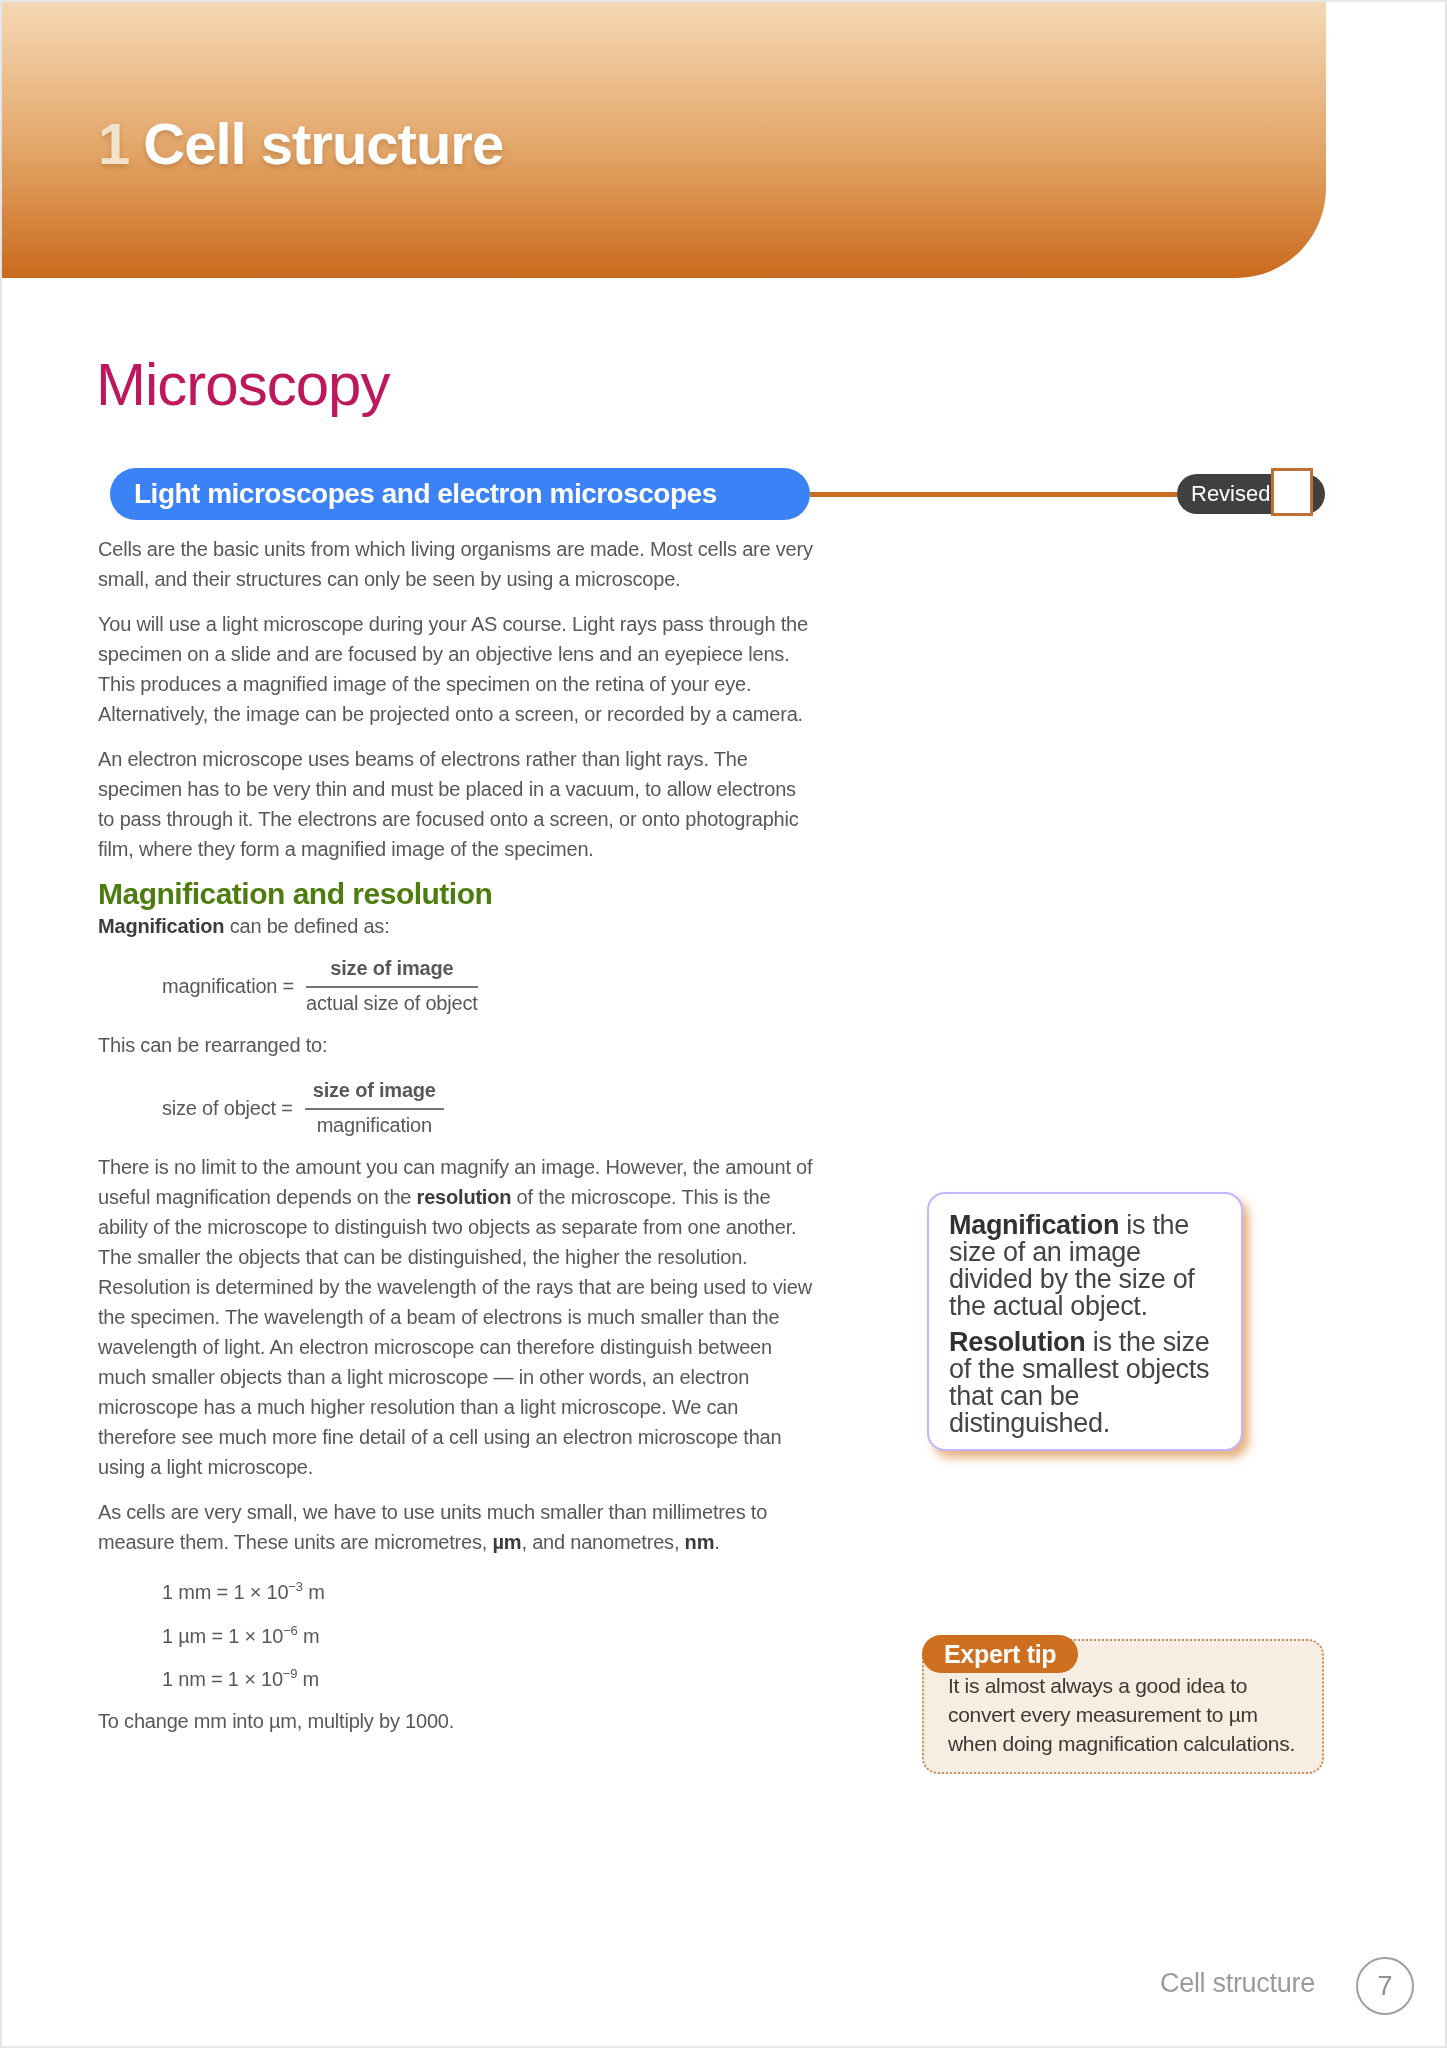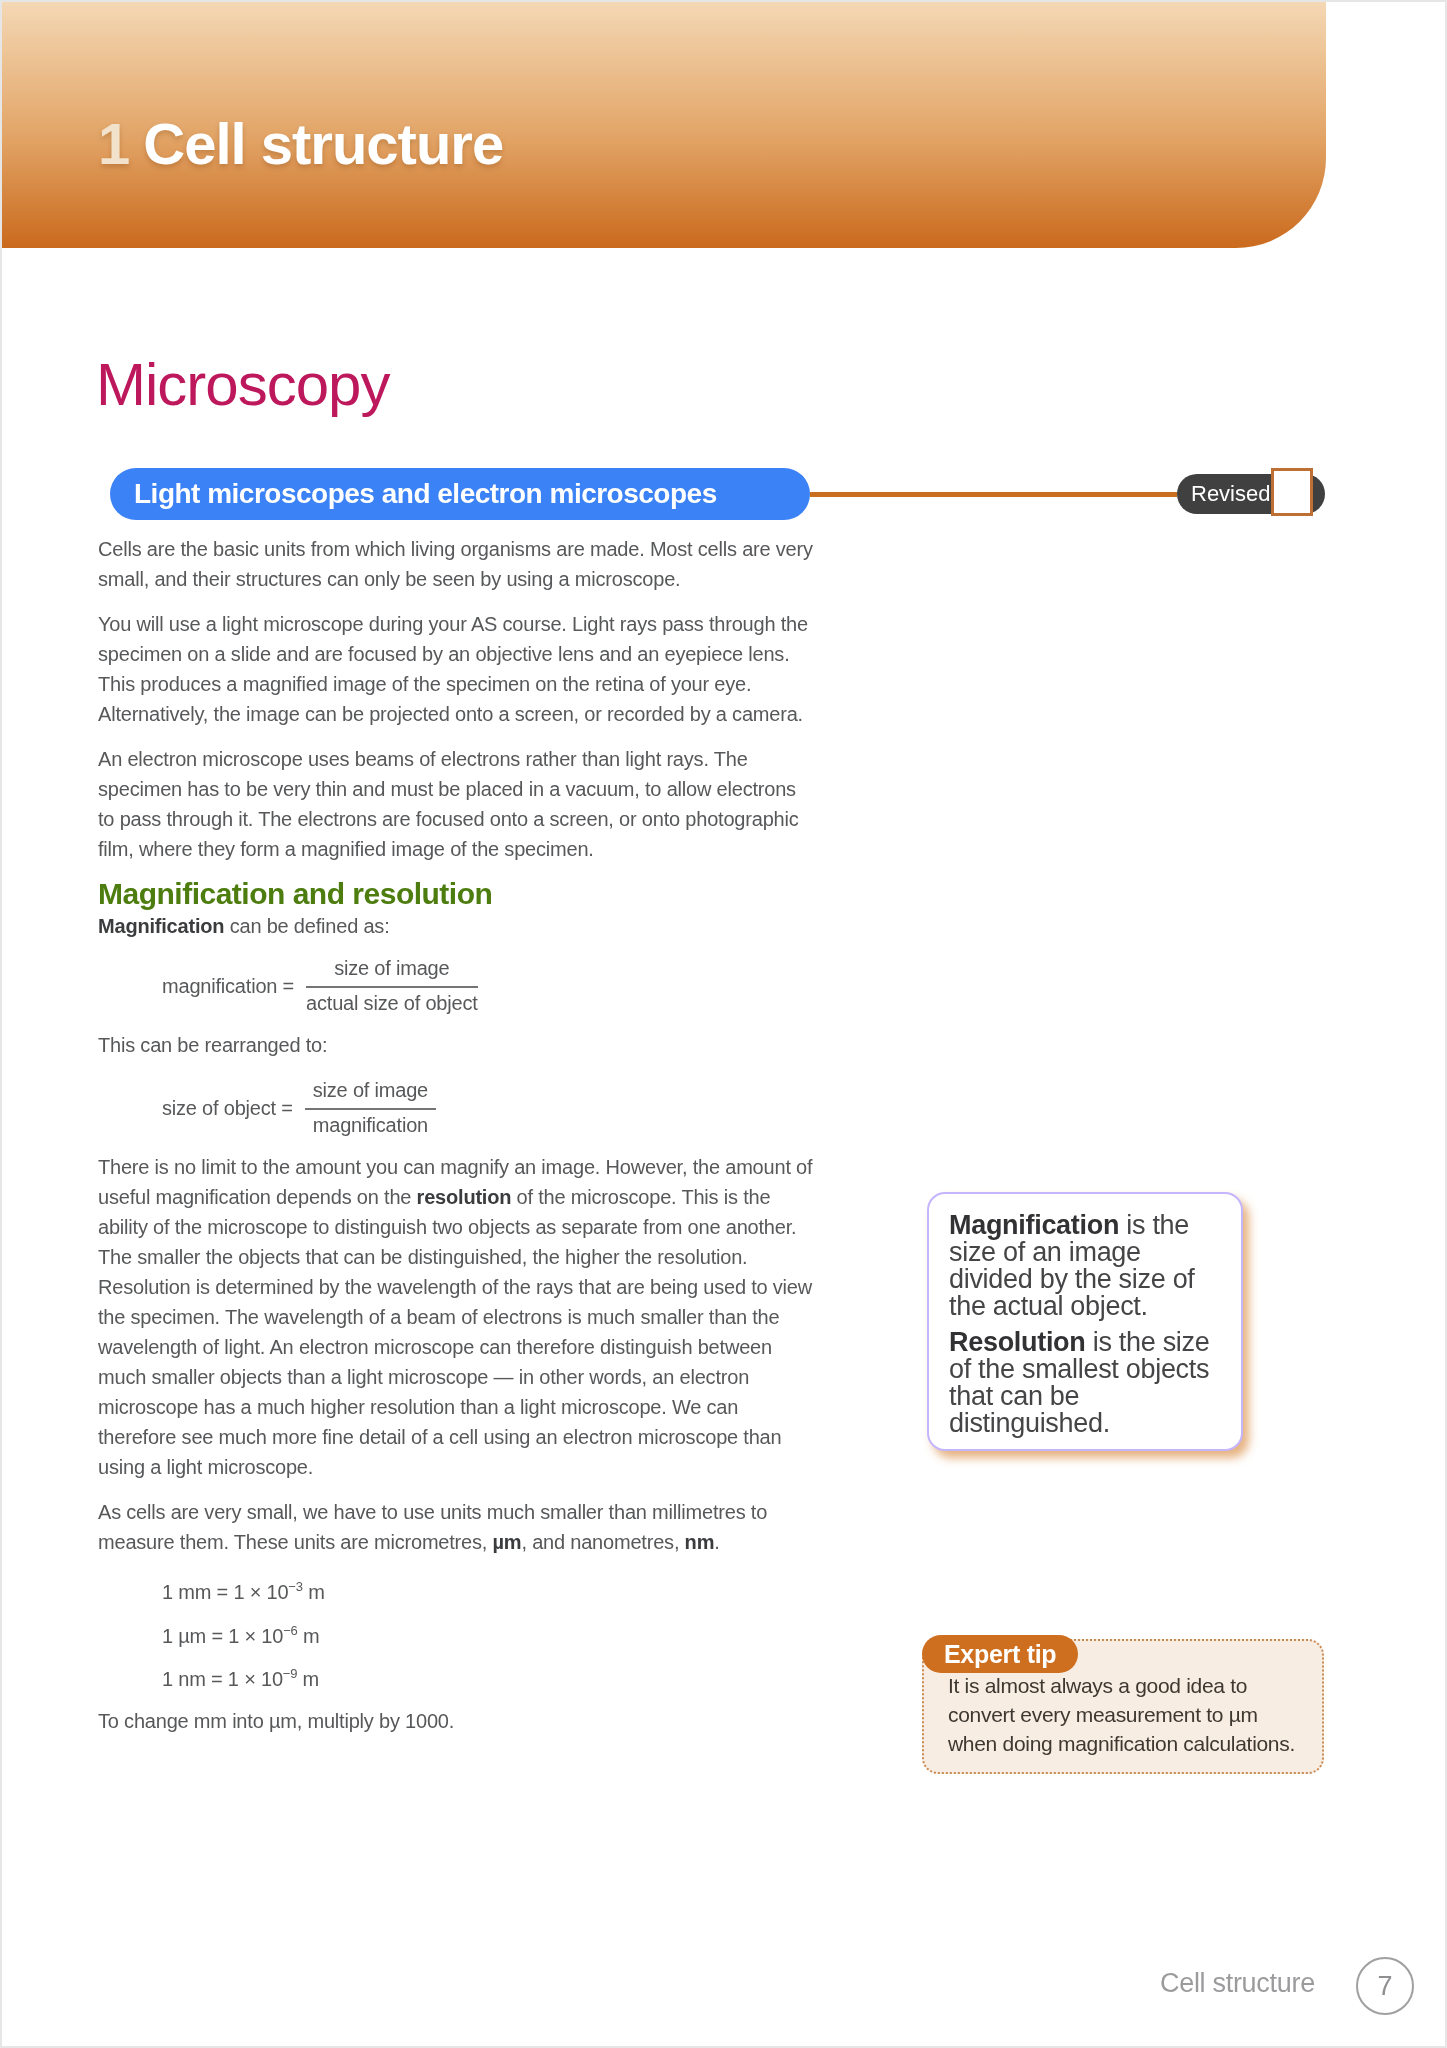--- a/index.html
+++ b/index.html
@@ -4,21 +4,21 @@
 <style>
   html,body { margin:0; padding:0; background:#ffffff; }
   .page {
     position:relative; width:1447px; height:2048px; background:#ffffff;
     overflow:hidden; box-sizing:border-box; border:2px solid #e6e6e6;
     font-family:"Liberation Sans", sans-serif;
   }
 
   
   .banner {
-    position:absolute; top:0; left:0; width:1324px; height:246px;
+    position:absolute; top:0; left:0; width:1324px; height:276px;
     background:linear-gradient(180deg,#f4d8b4 0%, #e2a466 55%, #ca6a1d 100%);
     border-bottom-right-radius:90px;
   }
   .banner-title {
     position:absolute; left:96px; top:108px; font-size:58px; font-weight:bold;
     letter-spacing:-1px; color:#ffffff; text-shadow:0 3px 5px rgba(110,55,0,0.25);
     white-space:nowrap;
   }
   .banner-title .chapter-num { color:#f2e2cb; margin-right:14px; }
 
@@ -58,21 +58,21 @@
   .content p.body { margin:0 0 15px 0; }
   strong.inline { color:#3b3c3e; font-weight:bold; }
   .subheading {
     color:#4d7c0f; font-size:30px; font-weight:bold; margin:8px 0 2px 0;
     letter-spacing:-0.5px;
   }
   .lead { margin:0 0 12px 0; }
   .formula { display:flex; align-items:center; margin:4px 0 12px 64px; }
   .f-lhs { margin-right:12px; white-space:nowrap; }
   .fraction { display:inline-block; text-align:center; }
-  .fraction .num { display:block; border-bottom:2px solid #737476; padding:0 8px 3px 8px; }
+  .fraction .num { display:block; border-bottom:2px solid #737476; padding:0 8px 3px 8px;font-weight:bold; }
   .fraction .den { display:block; padding-top:0; }
   .units { margin:2px 0 12px 64px; }
   .unit-row { margin-bottom:9px; white-space:nowrap; }
   sup.exp { font-size:13px; }
 
   
   .def-box {
     position:absolute; left:925px; top:1190px; width:316px; box-sizing:border-box;
     background:#ffffff; border:2px solid #c4b5fd; border-radius:18px;
     box-shadow:6px 7px 10px rgba(226,166,108,0.85);

